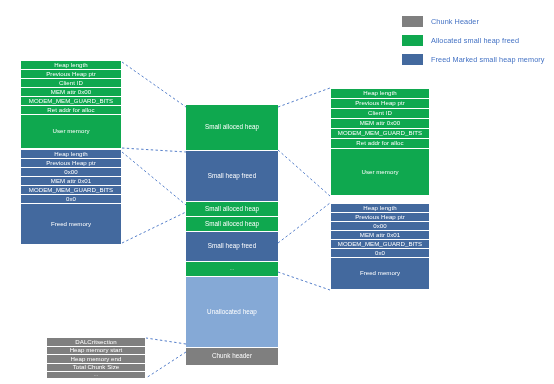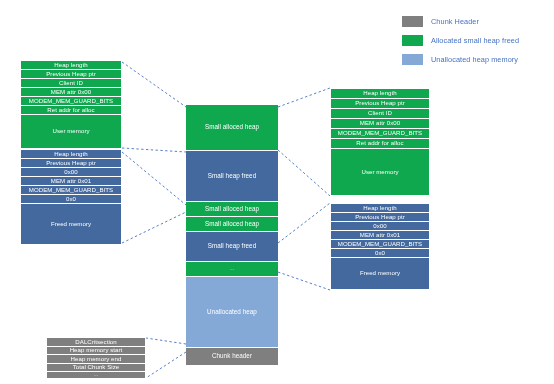--- a/index.html
+++ b/index.html
@@ -110,25 +110,25 @@
     <div class="legend-item">
       <span class="legend-swatch" style="background:#7F7F7F"></span>
       <span class="legend-label">Chunk Header</span>
     </div>
 
     <div class="legend-item">
       <span class="legend-swatch" style="background:#0FA84F"></span>
       <span class="legend-label">Allocated small heap freed</span>
     </div>
 
+    <div class="legend-item">
+      <span class="legend-swatch" style="background:#43699E"></span>
+      <span class="legend-label">Freed Marked small heap memory</span>
+    </div>
 
-    <div class="legend-item">
-      <span class="legend-swatch" style="background:#85A9D6"></span>
-      <span class="legend-label">Unallocated heap memory</span>
-    </div>
 
   </div>
 
   <div class="block" style="left:20px; top:60px; width:102px; height:89px;">
     <div class="row green" style="height:9px">Heap length</div>
     <div class="row green" style="height:9px">Previous Heap ptr</div>
     <div class="row green" style="height:9px">Client ID</div>
     <div class="row green" style="height:9px">MEM attr 0x00</div>
     <div class="row green" style="height:9px">MODEM_MEM_GUARD_BITS</div>
     <div class="row green" style="height:9px">Ret addr for alloc</div>

